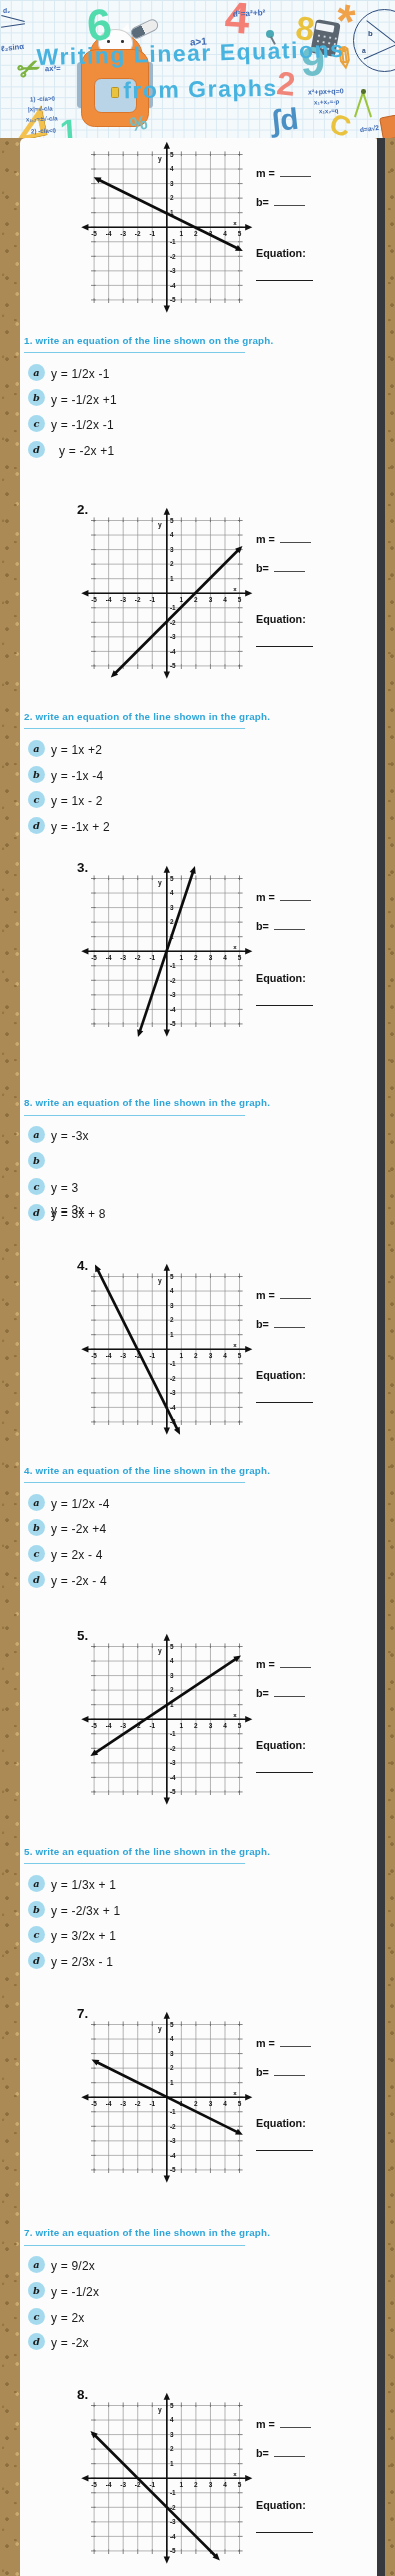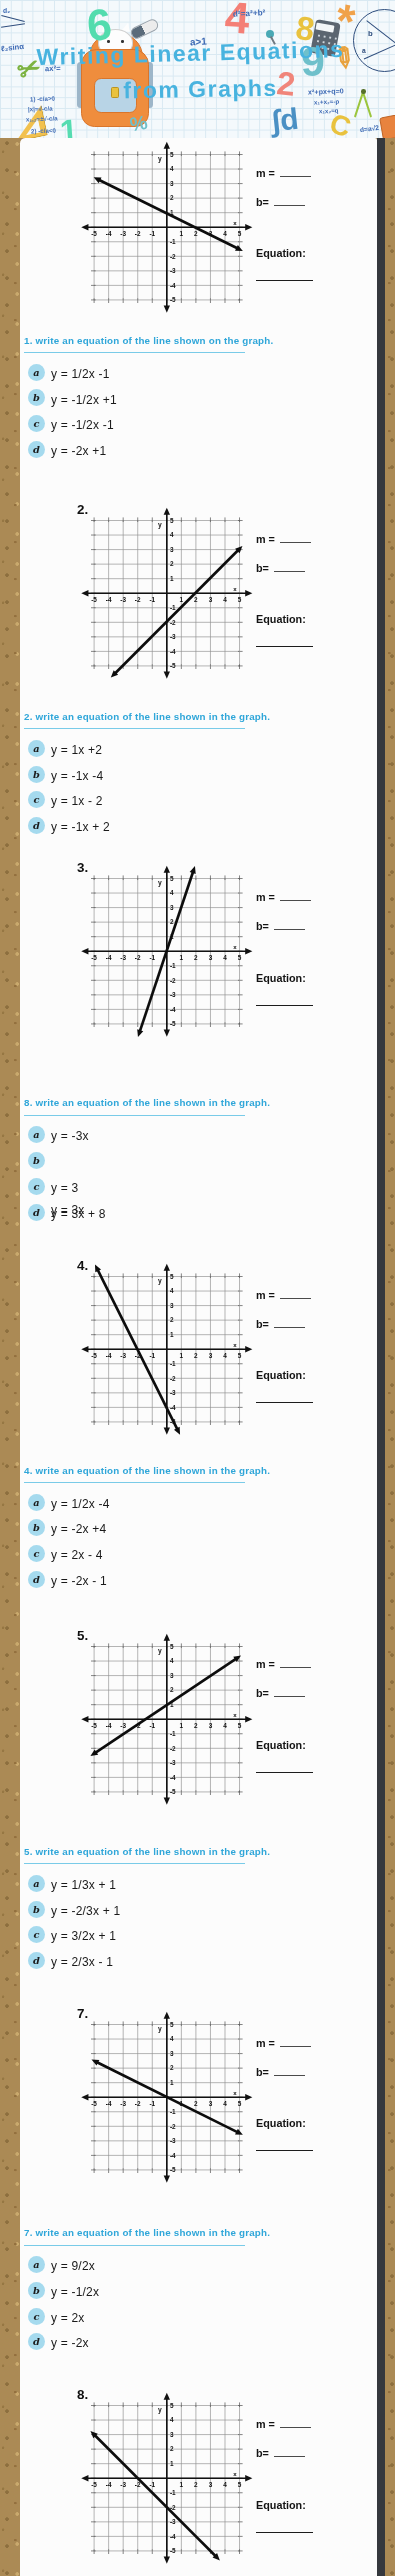--- a/index.html
+++ b/index.html
@@ -253,21 +253,21 @@
       <div class="eqline" style="top: 280px;"></div>
       <div class="question" style="top: 335px;">1. write an equation of the line shown on the graph.</div>
       <div class="quline" style="top: 352px;"></div>
       <div class="oc" style="top: 364px;">a</div>
       <div class="otext" style="top: 367px;">y = 1/2x -1</div>
       <div class="oc" style="top: 389px;">b</div>
       <div class="otext" style="top: 393px;">y = -1/2x +1</div>
       <div class="oc" style="top: 415px;">c</div>
       <div class="otext" style="top: 418px;">y = -1/2x -1</div>
       <div class="oc" style="top: 441px;">d</div>
-      <div class="otext" style="top: 444px;">y = -2x +1</div>
+      <div class="otext" style="top: 444px; margin-left: 8px;">y = -2x +1</div>
       <div class="qnum" style="top: 502px;">2.</div>
       <svg class="graph" width="185" height="181" viewBox="0 0 360 352" style="top: 504px;">
         <line x1="43" y1="32" x2="43" y2="315" stroke="#909090" stroke-width="1.3"></line>
         <line x1="43" y1="32" x2="326" y2="32" stroke="#909090" stroke-width="1.3"></line>
         <line x1="43" y1="26" x2="43" y2="35" stroke="#555" stroke-width="1.4"></line>
         <line x1="43" y1="312" x2="43" y2="321" stroke="#555" stroke-width="1.4"></line>
         <line x1="37" y1="32" x2="46" y2="32" stroke="#555" stroke-width="1.4"></line>
         <line x1="323" y1="32" x2="332" y2="32" stroke="#555" stroke-width="1.4"></line>
         <line x1="71.3" y1="32" x2="71.3" y2="315" stroke="#909090" stroke-width="1.3"></line>
         <line x1="43" y1="60.3" x2="326" y2="60.3" stroke="#909090" stroke-width="1.3"></line>
@@ -595,21 +595,21 @@
       <div class="eqline" style="top: 1402px;"></div>
       <div class="question" style="top: 1465px;">4. write an equation of the line shown in the graph.</div>
       <div class="quline" style="top: 1482px;"></div>
       <div class="oc" style="top: 1494px;">a</div>
       <div class="otext" style="top: 1497px;">y = 1/2x -4</div>
       <div class="oc" style="top: 1519px;">b</div>
       <div class="otext" style="top: 1522px;">y = -2x +4</div>
       <div class="oc" style="top: 1545px;">c</div>
       <div class="otext" style="top: 1548px;">y = 2x - 4</div>
       <div class="oc" style="top: 1571px;">d</div>
-      <div class="otext" style="top: 1574px;">y = -2x - 1</div>
+      <div class="otext" style="top: 1574px;">y = -2x - 4</div>
       <div class="qnum" style="top: 1628px;">5.</div>
       <svg class="graph" width="185" height="181" viewBox="0 0 360 352" style="top: 1630px;">
         <line x1="43" y1="32" x2="43" y2="315" stroke="#909090" stroke-width="1.3"></line>
         <line x1="43" y1="32" x2="326" y2="32" stroke="#909090" stroke-width="1.3"></line>
         <line x1="43" y1="26" x2="43" y2="35" stroke="#555" stroke-width="1.4"></line>
         <line x1="43" y1="312" x2="43" y2="321" stroke="#555" stroke-width="1.4"></line>
         <line x1="37" y1="32" x2="46" y2="32" stroke="#555" stroke-width="1.4"></line>
         <line x1="323" y1="32" x2="332" y2="32" stroke="#555" stroke-width="1.4"></line>
         <line x1="71.3" y1="32" x2="71.3" y2="315" stroke="#909090" stroke-width="1.3"></line>
         <line x1="43" y1="60.3" x2="326" y2="60.3" stroke="#909090" stroke-width="1.3"></line>

